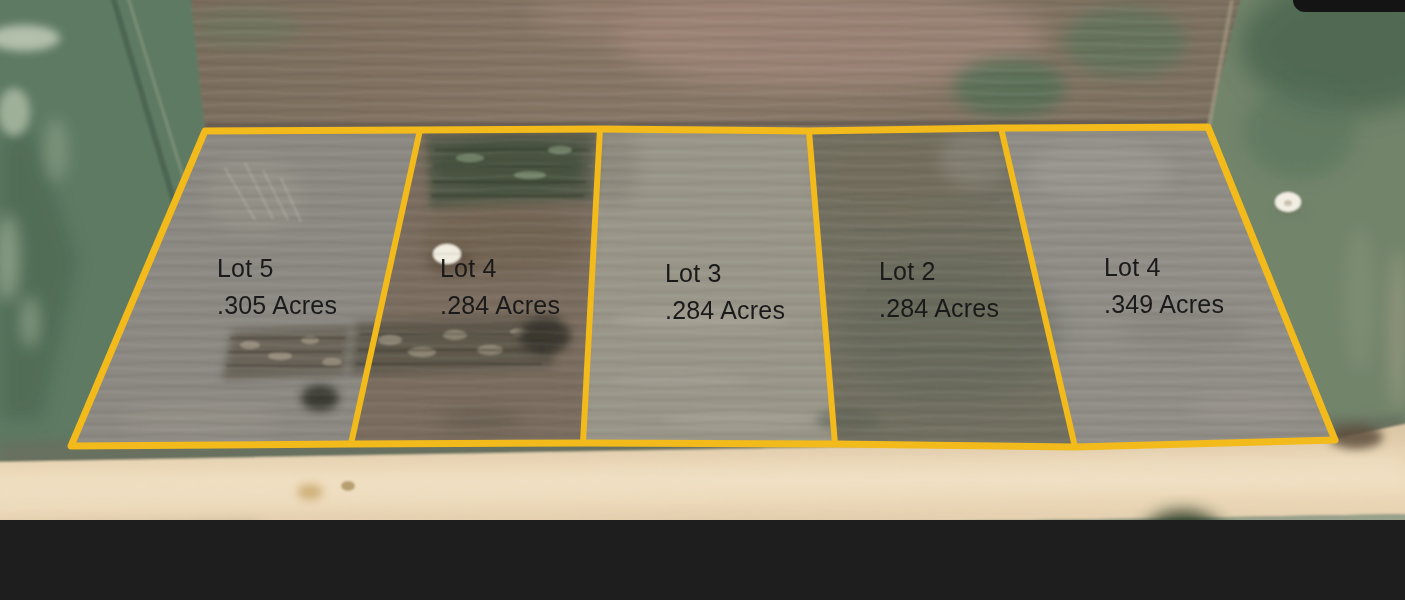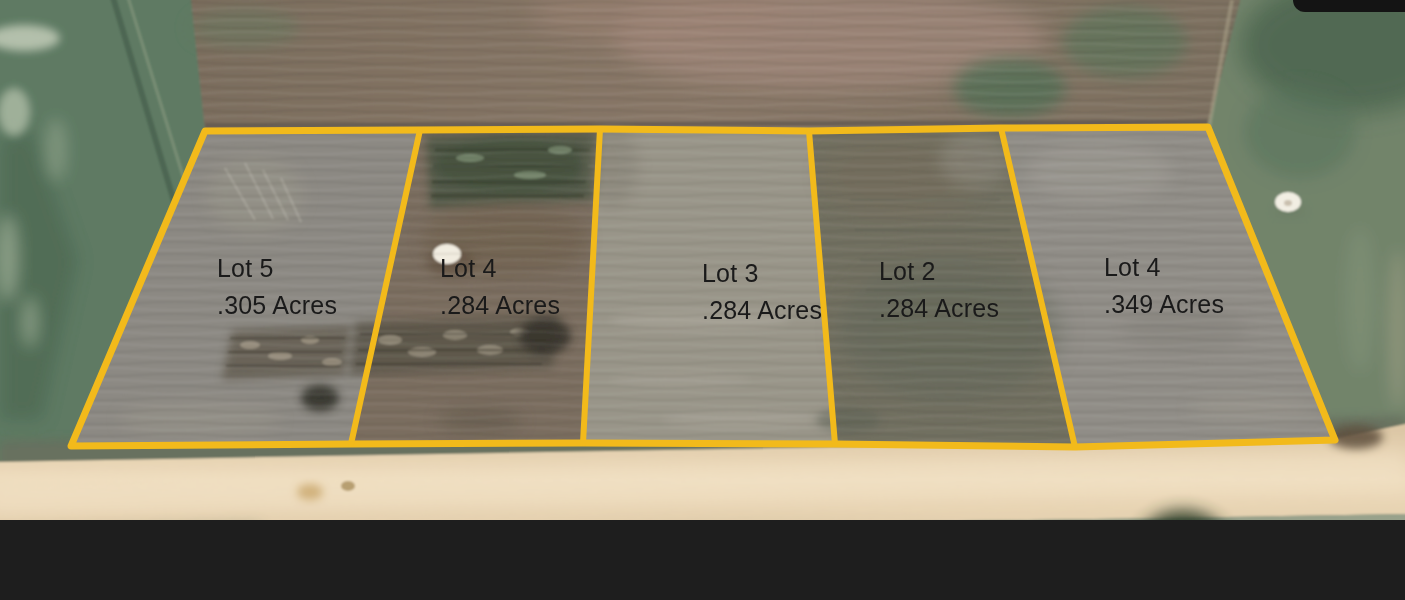--- a/index.html
+++ b/index.html
@@ -216,21 +216,21 @@
   </svg>
 
   <div class="lot-label" style="left:217px;top:250px">
     <span class="name">Lot 5</span>
     <span class="acres">.305 Acres</span>
   </div>
   <div class="lot-label" style="left:440px;top:250px">
     <span class="name">Lot 4</span>
     <span class="acres">.284 Acres</span>
   </div>
-  <div class="lot-label" style="left:702px;top:255px">
+  <div class="lot-label" style="left:665px;top:255px">
     <span class="name">Lot 3</span>
     <span class="acres">.284 Acres</span>
   </div>
   <div class="lot-label" style="left:879px;top:253px">
     <span class="name">Lot 2</span>
     <span class="acres">.284 Acres</span>
   </div>
   <div class="lot-label" style="left:1104px;top:249px">
     <span class="name">Lot 4</span>
     <span class="acres">.349 Acres</span>

